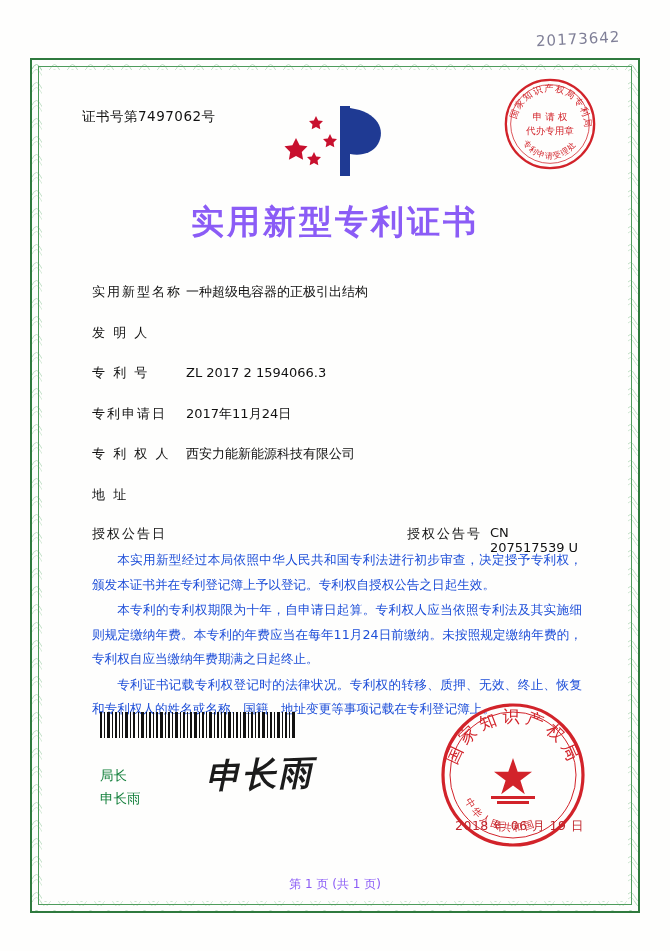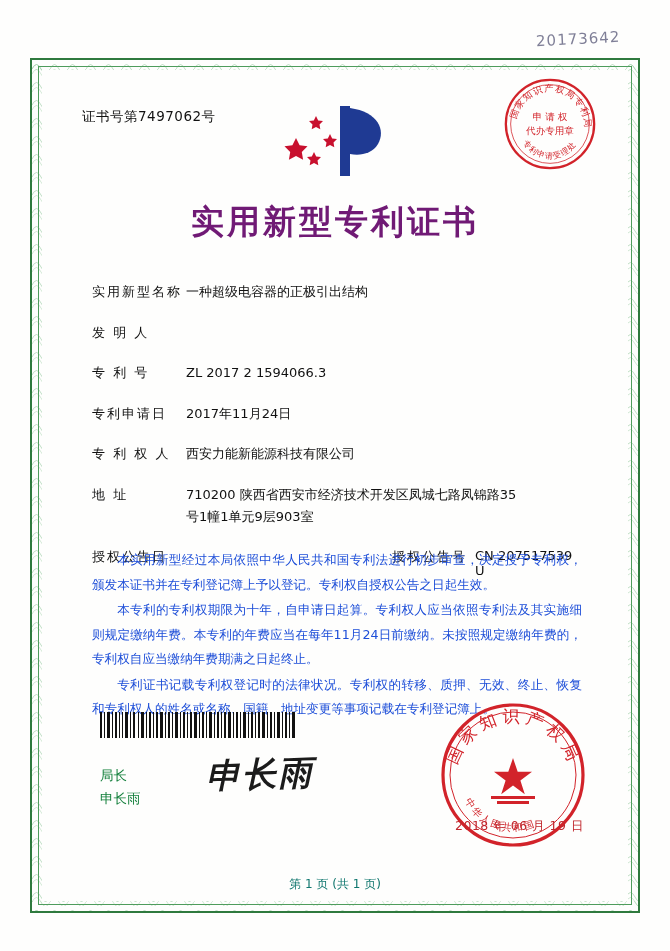--- a/index.html
+++ b/index.html
@@ -100,21 +100,21 @@
   .title {
     position: absolute;
     top: 200px;
     left: 0;
     width: 100%;
     text-align: center;
     font-family: "DejaVu Sans", sans-serif;
     font-weight: bold;
     font-size: 33px;
     letter-spacing: 3px;
-    color: #701a75;
+    color: #8b5cf6;
   }
 
   
   .fields {
     position: absolute;
     left: 92px;
     top: 282px;
     width: 490px;
     font-size: 13px;
     font-family: "DejaVu Sans", sans-serif;
@@ -137,20 +137,21 @@
     flex: 1;
   }
   .field-value .line2 {
     display: block;
     margin-top: 3px;
   }
   .row-split {
     display: flex;
     align-items: flex-start;
     margin-bottom: 16px;
+    gap: 15px;
   }
   .row-split .left {
     display: flex;
     flex: 0 0 300px;
   }
   .row-split .right {
     display: flex;
   }
   .row-split .right .field-label {
     width: auto;
@@ -225,21 +226,21 @@
   }
 
   .page-foot {
     position: absolute;
     bottom: 58px;
     left: 0;
     width: 100%;
     text-align: center;
     font-size: 12px;
     font-family: "DejaVu Sans", sans-serif;
-    color: #0f766e;
+    color: #8b5cf6;
   }
 </style>
 </head>
 <body>
 
 <div class="page">
 
   <div class="handwritten-id">20173642</div>
 
   <div class="border-outer"></div>
@@ -315,24 +316,20 @@
       <div class="field-value">2017年11月24日</div>
     </div>
 
     <div class="field-row">
       <div class="field-label">专 利 权 人</div>
       <div class="field-value">西安力能新能源科技有限公司</div>
     </div>
 
     <div class="field-row">
       <div class="field-label">地 址</div>
-      <div class="field-value">
-        <span>710200 陕西省西安市经济技术开发区凤城七路凤锦路35</span>
-        <span class="line2">号1幢1单元9层903室</span>
-      </div>
     </div>
 
     <div class="row-split">
       <div class="left">
         <div class="field-label">授权公告日</div>
       </div>
       <div class="right">
         <div class="field-label">授权公告号</div>
         <div class="field-value">CN 207517539 U</div>
       </div>

